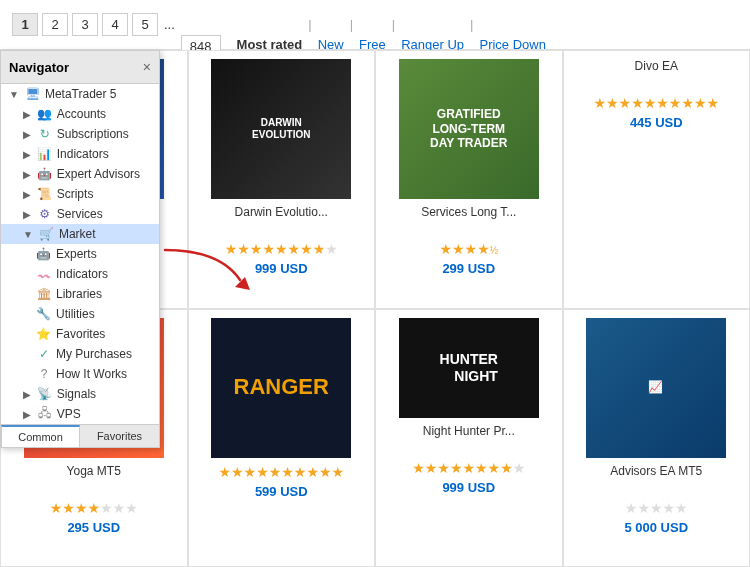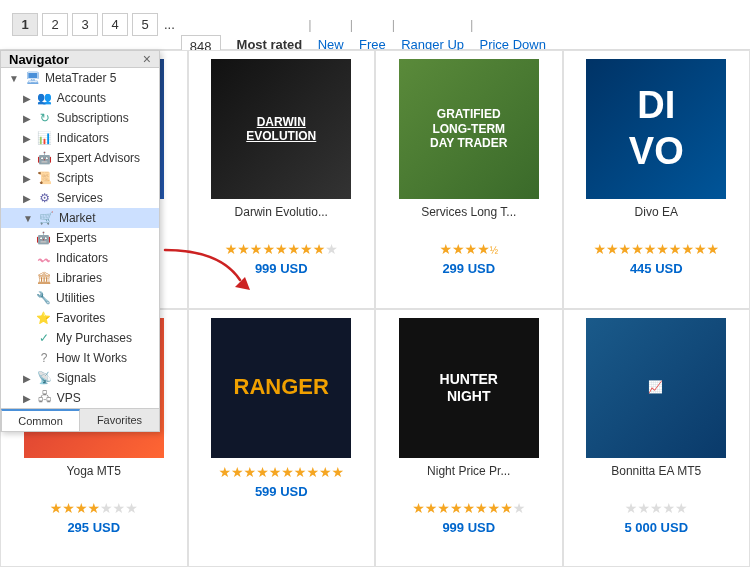--- a/index.html
+++ b/index.html
@@ -127,21 +127,21 @@
       top: 50px;
       width: 160px;
       background: #fff;
       border: 1px solid #ccc;
       box-shadow: 2px 2px 6px rgba(0,0,0,0.2);
       z-index: 100;
       font-size: 12px;
     }
     .nav-header {
       background: #e8e8e8;
-      padding: 0 8px;
+      padding: 8px 8px;
       display: flex;
       justify-content: space-between;
       align-items: center;
       border-bottom: 1px solid #ccc;
       font-weight: bold;
       font-size: 13px;
     }
     .nav-close {
       cursor: pointer;
       font-size: 14px;
@@ -208,21 +208,21 @@
     .arrow-indicator {
       position: absolute;
       left: 160px;
       top: 245px;
       z-index: 101;
       pointer-events: none;
     }
 
     
     .img-pocket { background: linear-gradient(135deg, #1a3a6b 0%, #2255aa 100%); color: #fff; font-size: 20px; font-weight: bold; }
-    .img-darwin { background: linear-gradient(135deg, #111 0%, #333 100%); color: #fff; font-size: 12px; font-weight: bold; text-decoration: underline; }
+    .img-darwin { background: linear-gradient(135deg, #111 0%, #333 100%); color: #fff; font-size: 10px; font-weight: bold; }
     .img-gratified { background: linear-gradient(135deg, #5a8a3a 0%, #3a6a2a 100%); color: #fff; font-size: 12px; font-weight: bold; }
     .img-divo { background: linear-gradient(135deg, #003366 0%, #005599 100%); color: #fff; font-size: 38px; font-weight: bold; }
     .img-yoga { background: linear-gradient(135deg, #cc3333 0%, #ff6633 100%); color: #fff; font-size: 20px; }
     .img-ranger { background: #0f172a; color: #f0a000; font-size: 22px; font-weight: bold; }
     .img-hunter { background: #111; color: #fff; font-size: 14px; font-weight: bold; }
     .img-bonnitta { background: linear-gradient(135deg, #1a5a8a 0%, #0a3a6a 100%); color: #fff; font-size: 12px; }
 
     .star-full::before { content: "★"; }
   </style>
 </head>
@@ -268,48 +268,46 @@
       </div>
       <div class="product-card">
         <div class="product-img img-gratified" style="width: 140px; height: 140px; display: flex; align-items: center; justify-content: center; text-align: center; white-space: pre-line; font-weight: bold; line-height: 1.2;">GRATIFIED
 LONG-TERM
 DAY TRADER</div>
         <div class="product-name">Services Long T...</div>
         <div class="stars"><span style="color:#f5a623;">★</span><span style="color:#f5a623;">★</span><span style="color:#f5a623;">★</span><span style="color:#f5a623;">★</span><span style="color:#f5a623;font-size:10px;">½</span></div>
         <div class="price">299 USD</div>
       </div>
       <div class="product-card">
-        <div class="product-img img-divo" style="width: 140px; height: 140px; display: flex; align-items: center; justify-content: center; text-align: center; white-space: pre-line; font-weight: bold; line-height: 1.2;">DI
-VO</div>
         <div class="product-name">Divo EA</div>
         <div class="stars"><span class="star-full" style="color:#f5a623;">★</span><span class="star-full" style="color:#f5a623;">★</span><span class="star-full" style="color:#f5a623;">★</span><span class="star-full" style="color:#f5a623;">★</span><span class="star-full" style="color:#f5a623;">★</span></div>
         <div class="price">445 USD</div>
       </div>
       <div class="product-card">
         <div class="product-img img-yoga" style="width: 140px; height: 140px; display: flex; align-items: center; justify-content: center; text-align: center; white-space: pre-line; font-weight: bold; line-height: 1.2;">YOGA
 Scalper</div>
         <div class="product-name">Yoga MT5</div>
         <div class="stars"><span class="star-full" style="color:#f5a623;">★</span><span class="star-full" style="color:#f5a623;">★</span><span style="color:#ddd;">★</span><span style="color:#ddd;">★</span><span style="color:#ddd;">★</span></div>
         <div class="price">295 USD</div>
       </div>
       <div class="product-card">
         <div class="product-img img-ranger" style="width: 140px; height: 140px; display: flex; align-items: center; justify-content: center; text-align: center; white-space: pre-line; font-weight: bold; line-height: 1.2;">RANGER</div>
         <div class="stars"><span class="star-full" style="color:#f5a623;">★</span><span class="star-full" style="color:#f5a623;">★</span><span class="star-full" style="color:#f5a623;">★</span><span class="star-full" style="color:#f5a623;">★</span><span class="star-full" style="color:#f5a623;">★</span></div>
         <div class="price">599 USD</div>
       </div>
       <div class="product-card">
-        <div class="product-img img-hunter" style="width: 140px; height: 140px; display: flex; align-items: center; justify-content: center; text-align: center; white-space: pre-line; font-weight: bold; line-height: 1.2;">HUNTER
+        <div class="product-img img-hunter" style="width: 140px; height: 100px; display: flex; align-items: center; justify-content: center; text-align: right; white-space: pre-line; font-weight: bold; line-height: 1.2;">HUNTER
 NIGHT</div>
-        <div class="product-name">Night Price Pr...</div>
+        <div class="product-name">Night Hunter Pr...</div>
         <div class="stars"><span class="star-full" style="color:#f5a623;">★</span><span class="star-full" style="color:#f5a623;">★</span><span class="star-full" style="color:#f5a623;">★</span><span class="star-full" style="color:#f5a623;">★</span><span style="color:#ddd;">★</span></div>
         <div class="price">999 USD</div>
       </div>
       <div class="product-card">
         <div class="product-img img-bonnitta" style="width: 140px; height: 140px; display: flex; align-items: center; justify-content: center; text-align: center; white-space: pre-line; font-weight: bold; line-height: 1.2;">📈</div>
-        <div class="product-name">Bonnitta EA MT5</div>
+        <div class="product-name">Advisors EA MT5</div>
         <div class="stars"><span style="color:#ddd;">★</span><span style="color:#ddd;">★</span><span style="color:#ddd;">★</span><span style="color:#ddd;">★</span><span style="color:#ddd;">★</span></div>
         <div class="price">5 000 USD</div>
       </div>
     </div>
 </div>
 
 <div class="navigator">
   <div class="nav-header">
     <span>Navigator</span>
     <button class="nav-close">×</button>

